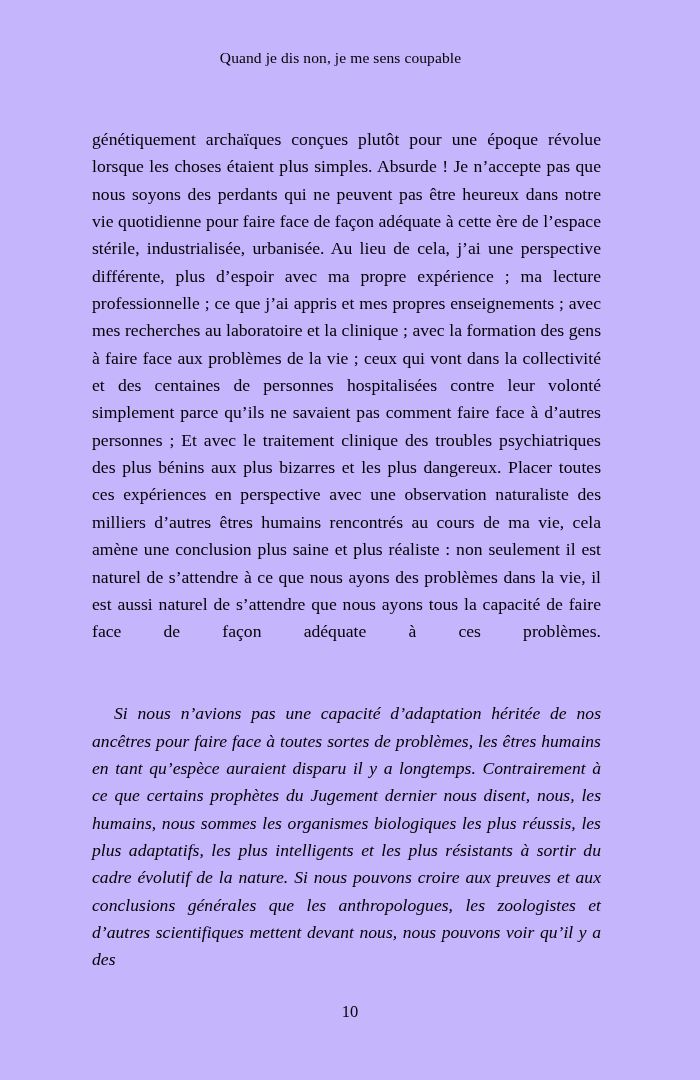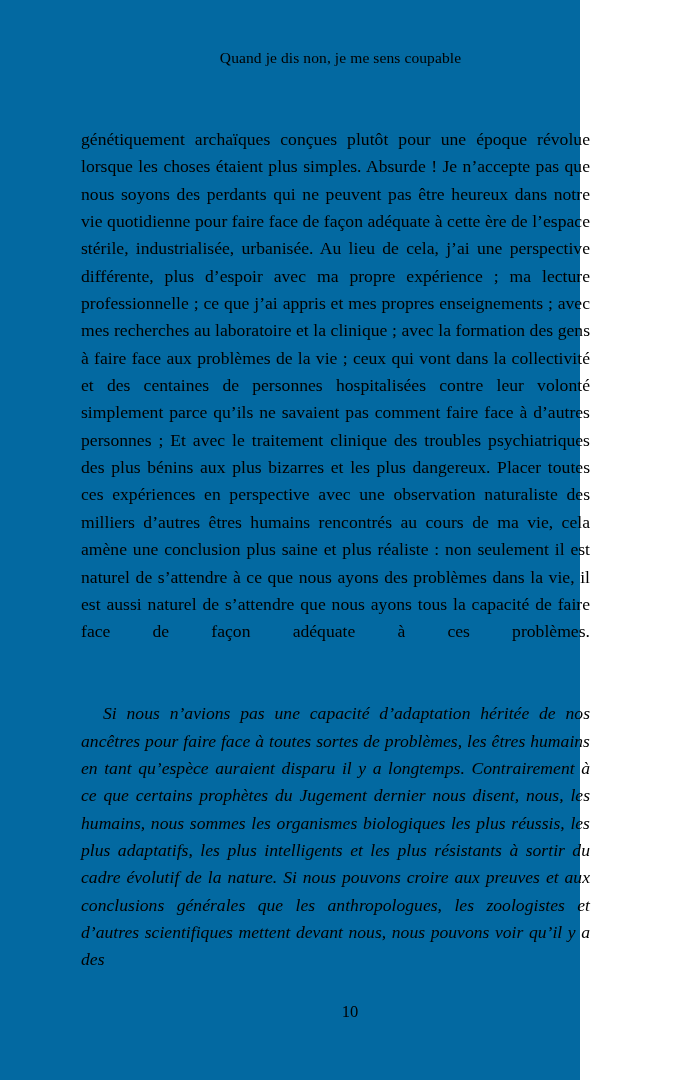--- a/index.html
+++ b/index.html
@@ -13,43 +13,43 @@
     height: 1080px;
     position: relative;
     font-family: "Liberation Serif", "DejaVu Serif", serif;
     color: #000000;
     overflow: hidden;
   }
 
   .page {
     position: absolute;
     inset: 0;
-    width: 580px;
+    width: 700px;
     height: 1080px;
-    background: #0369a1;
+    background: #c4b5fd;
   }
 
   
   .running-head {
     position: absolute;
     top: 48px;
     left: 86px;
     width: 509px;
     text-align: center;
     font-size: 15.5px;
     line-height: 20px;
     letter-spacing: 0.1px;
     white-space: nowrap;
   }
 
   
   .textblock {
     position: absolute;
     top: 126px;
-    left: 81px;
+    left: 92px;
     width: 509px;
   }
 
   .para {
     margin: 0;
     text-align: justify;
     text-justify: inter-word;
     font-size: 17.6px;
     line-height: 27.35px;
     letter-spacing: 0.02px;

